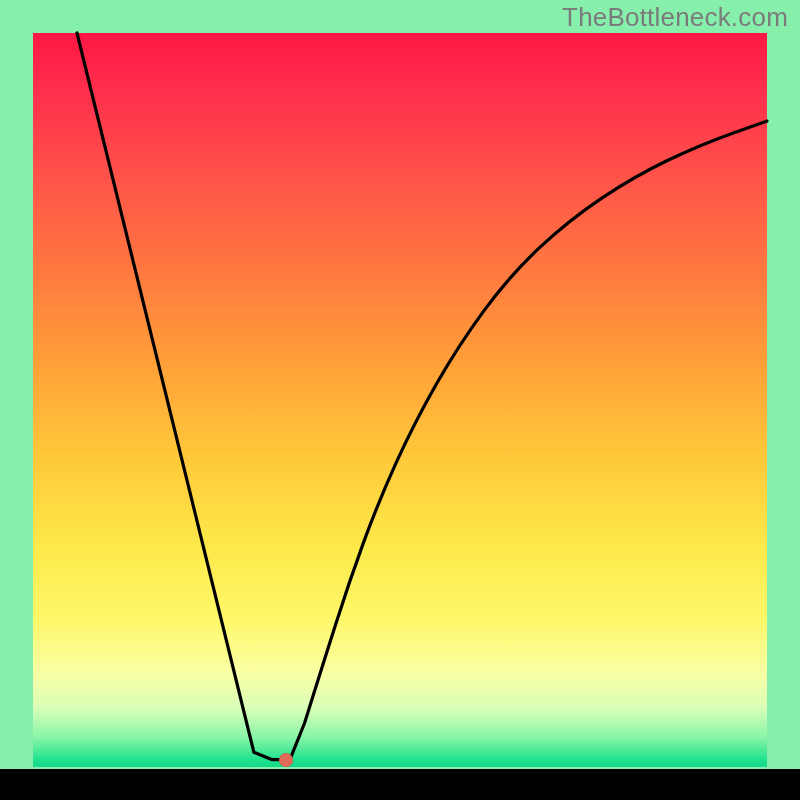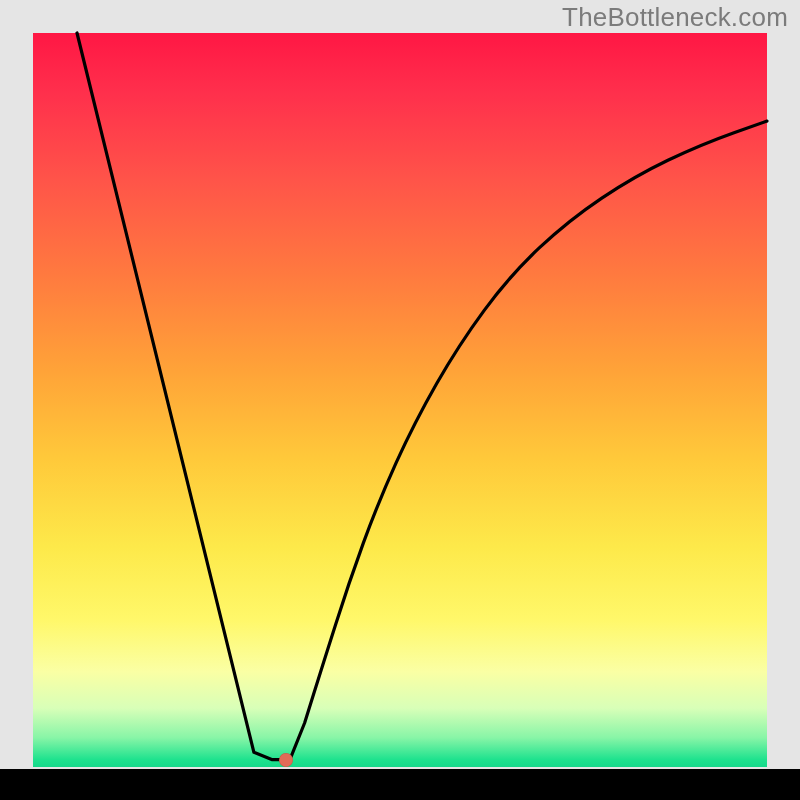--- a/index.html
+++ b/index.html
@@ -7,21 +7,21 @@
     padding: 0;
     width: 800px;
     height: 800px;
     background: #000;
     font-family: Arial, Helvetica, sans-serif;
   }
   .frame {
     position: relative;
     width: 800px;
     height: 769px;
-    background: #e5e5e5;
+    background: #86efac;
   }
   .watermark {
     position: absolute;
     top: 2px;
     right: 12px;
     color: #7b7b7b;
     font-size: 26px;
     font-weight: 500;
     letter-spacing: 0.2px;
     user-select: none;

